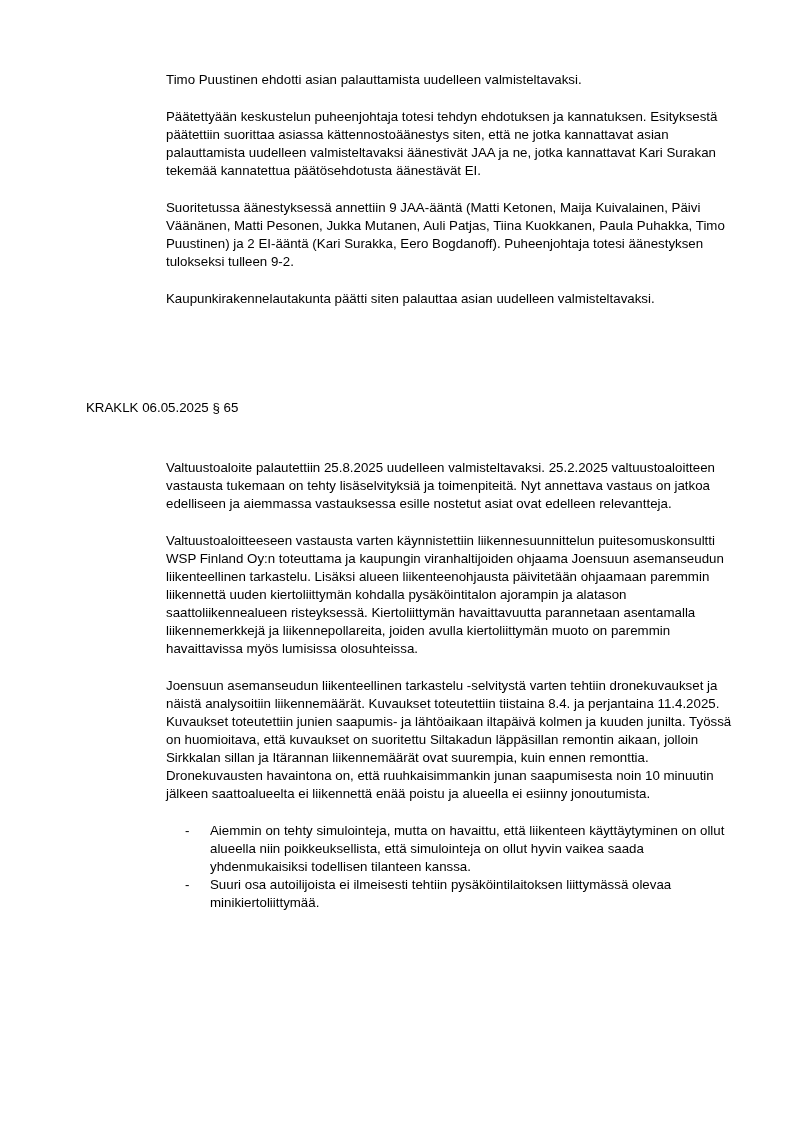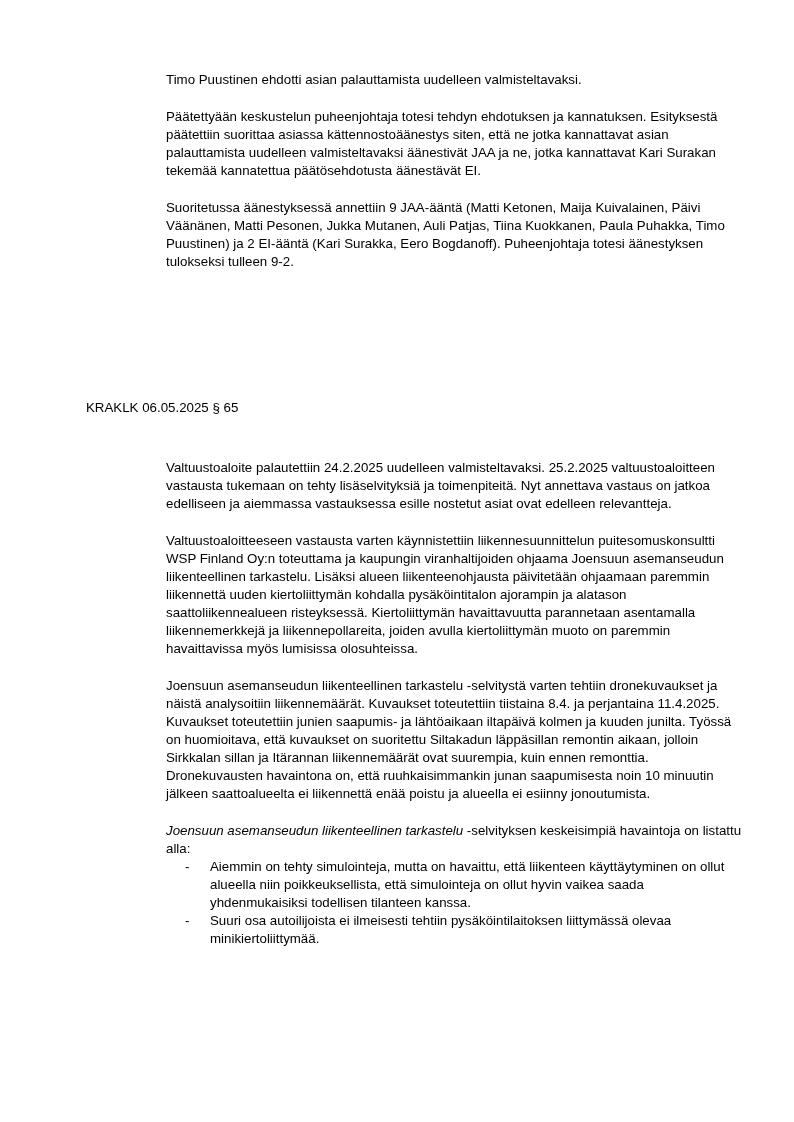--- a/index.html
+++ b/index.html
@@ -68,30 +68,30 @@
 </style>
 </head>
 <body>
 
 <div class="page">
 
   <div class="body-block-1">
     <p>Timo Puustinen ehdotti asian palauttamista uudelleen valmisteltavaksi.</p>
     <p>Päätettyään keskustelun puheenjohtaja totesi tehdyn ehdotuksen ja kannatuksen. Esityksestä päätettiin suorittaa asiassa kättennostoäänestys siten, että ne jotka kannattavat asian palauttamista uudelleen valmisteltavaksi äänestivät JAA ja ne, jotka kannattavat Kari Surakan tekemää kannatettua päätösehdotusta äänestävät EI.</p>
     <p>Suoritetussa äänestyksessä annettiin 9 JAA-ääntä (Matti Ketonen, Maija Kuivalainen, Päivi Väänänen, Matti Pesonen, Jukka Mutanen, Auli Patjas, Tiina Kuokkanen, Paula Puhakka, Timo Puustinen) ja 2 EI-ääntä (Kari Surakka, Eero Bogdanoff). Puheenjohtaja totesi äänestyksen tulokseksi tulleen 9-2.</p>
+    <p>Kaupunkirakennelautakunta päätti siten palauttaa asian uudelleen valmisteltavaksi.</p>
   </div>
 
   <div class="section-heading">KRAKLK 06.05.2025 § 65</div>
 
   <div class="body-block-2">
-    <p>Valtuustoaloite palautettiin 24.2.2025 uudelleen valmisteltavaksi. 25.2.2025 valtuustoaloitteen vastausta tukemaan on tehty lisäselvityksiä ja toimenpiteitä. Nyt annettava vastaus on jatkoa edelliseen ja aiemmassa vastauksessa esille nostetut asiat ovat edelleen relevantteja.</p>
+    <p>Valtuustoaloite palautettiin 25.8.2025 uudelleen valmisteltavaksi. 25.2.2025 valtuustoaloitteen vastausta tukemaan on tehty lisäselvityksiä ja toimenpiteitä. Nyt annettava vastaus on jatkoa edelliseen ja aiemmassa vastauksessa esille nostetut asiat ovat edelleen relevantteja.</p>
     <p>Valtuustoaloitteeseen vastausta varten käynnistettiin liikennesuunnittelun puitesomuskonsultti WSP Finland Oy:n toteuttama ja kaupungin viranhaltijoiden ohjaama Joensuun asemanseudun liikenteellinen tarkastelu. Lisäksi alueen liikenteenohjausta päivitetään ohjaamaan paremmin liikennettä uuden kiertoliittymän kohdalla pysäköintitalon ajorampin ja alatason saattoliikennealueen risteyksessä. Kiertoliittymän havaittavuutta parannetaan asentamalla liikennemerkkejä ja liikennepollareita, joiden avulla kiertoliittymän muoto on paremmin havaittavissa myös lumisissa olosuhteissa.</p>
     <p>Joensuun asemanseudun liikenteellinen tarkastelu -selvitystä varten tehtiin dronekuvaukset ja näistä analysoitiin liikennemäärät. Kuvaukset toteutettiin tiistaina 8.4. ja perjantaina 11.4.2025. Kuvaukset toteutettiin junien saapumis- ja lähtöaikaan iltapäivä kolmen ja kuuden junilta. Työssä on huomioitava, että kuvaukset on suoritettu Siltakadun läppäsillan remontin aikaan, jolloin Sirkkalan sillan ja Itärannan liikennemäärät ovat suurempia, kuin ennen remonttia. Dronekuvausten havaintona on, että ruuhkaisimmankin junan saapumisesta noin 10 minuutin jälkeen saattoalueelta ei liikennettä enää poistu ja alueella ei esiinny jonoutumista.</p>
 
-    <p class="findings-intro"><em class="report-title">Joensuun asemanseudun liikenteellinen tarkastelu</em><span> -selvityksen keskeisimpiä havaintoja on listattu alla:</span></p>
 
     <ul class="findings-list">
       <li>
         <span class="dash">-</span>
         <span class="finding-text">Aiemmin on tehty simulointeja, mutta on havaittu, että liikenteen käyttäytyminen on ollut alueella niin poikkeuksellista, että simulointeja on ollut hyvin vaikea saada yhdenmukaisiksi todellisen tilanteen kanssa.</span>
       </li>
       <li>
         <span class="dash">-</span>
         <span class="finding-text">Suuri osa autoilijoista ei ilmeisesti tehtiin pysäköintilaitoksen liittymässä olevaa minikiertoliittymää.</span>
       </li>

